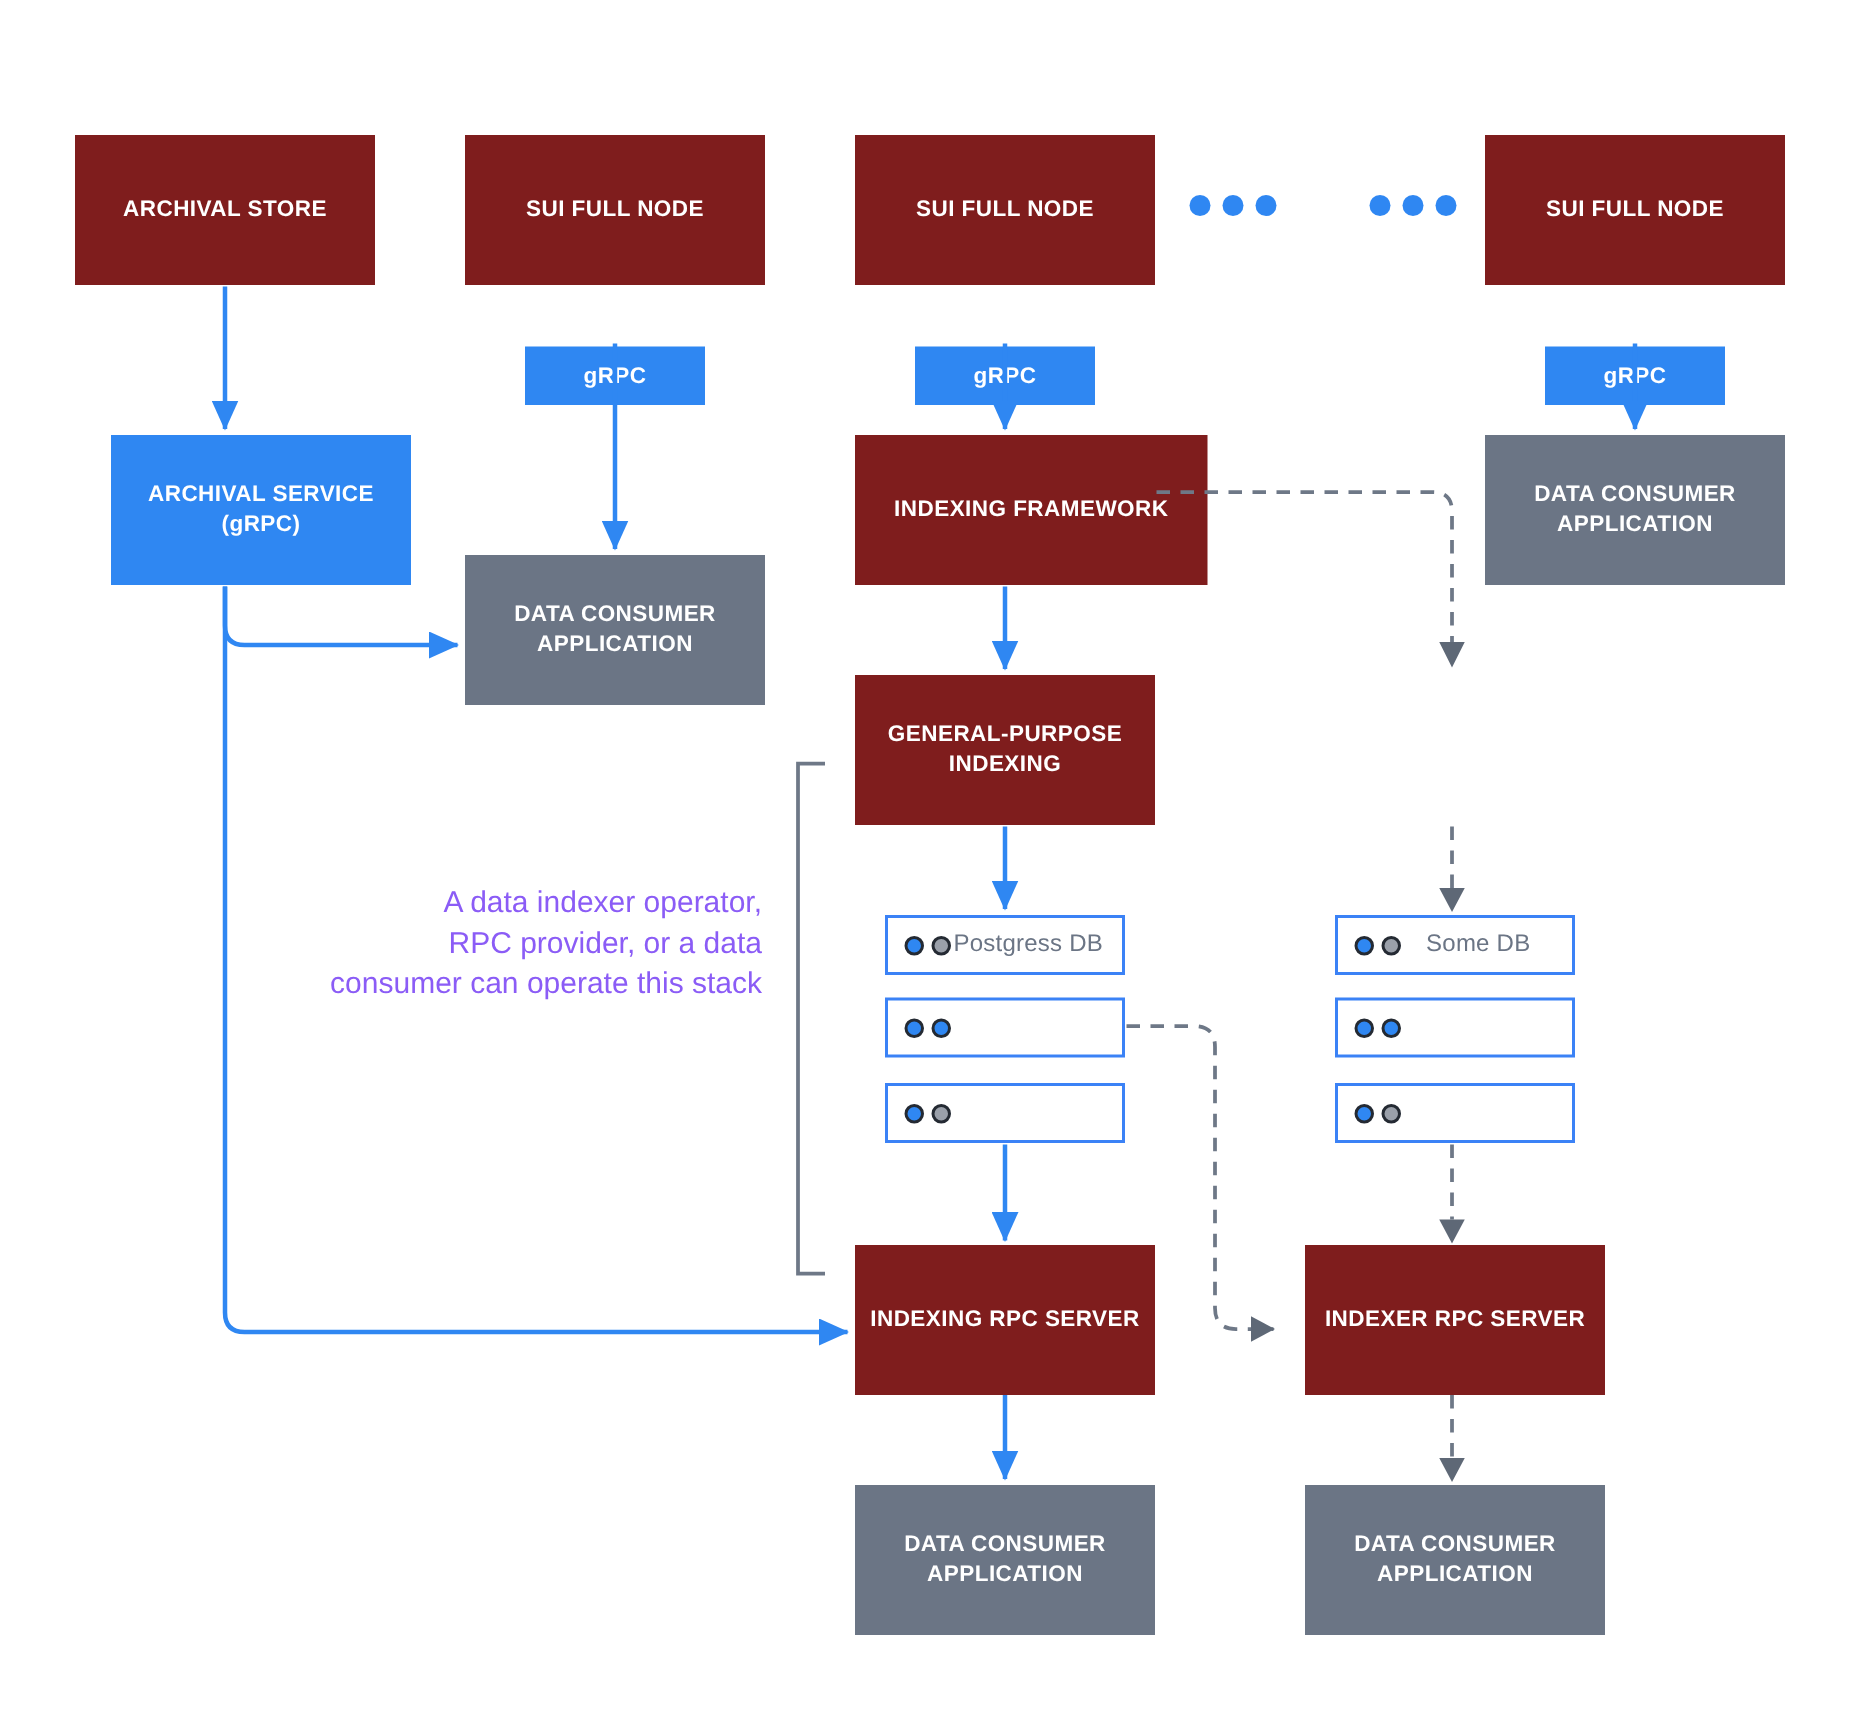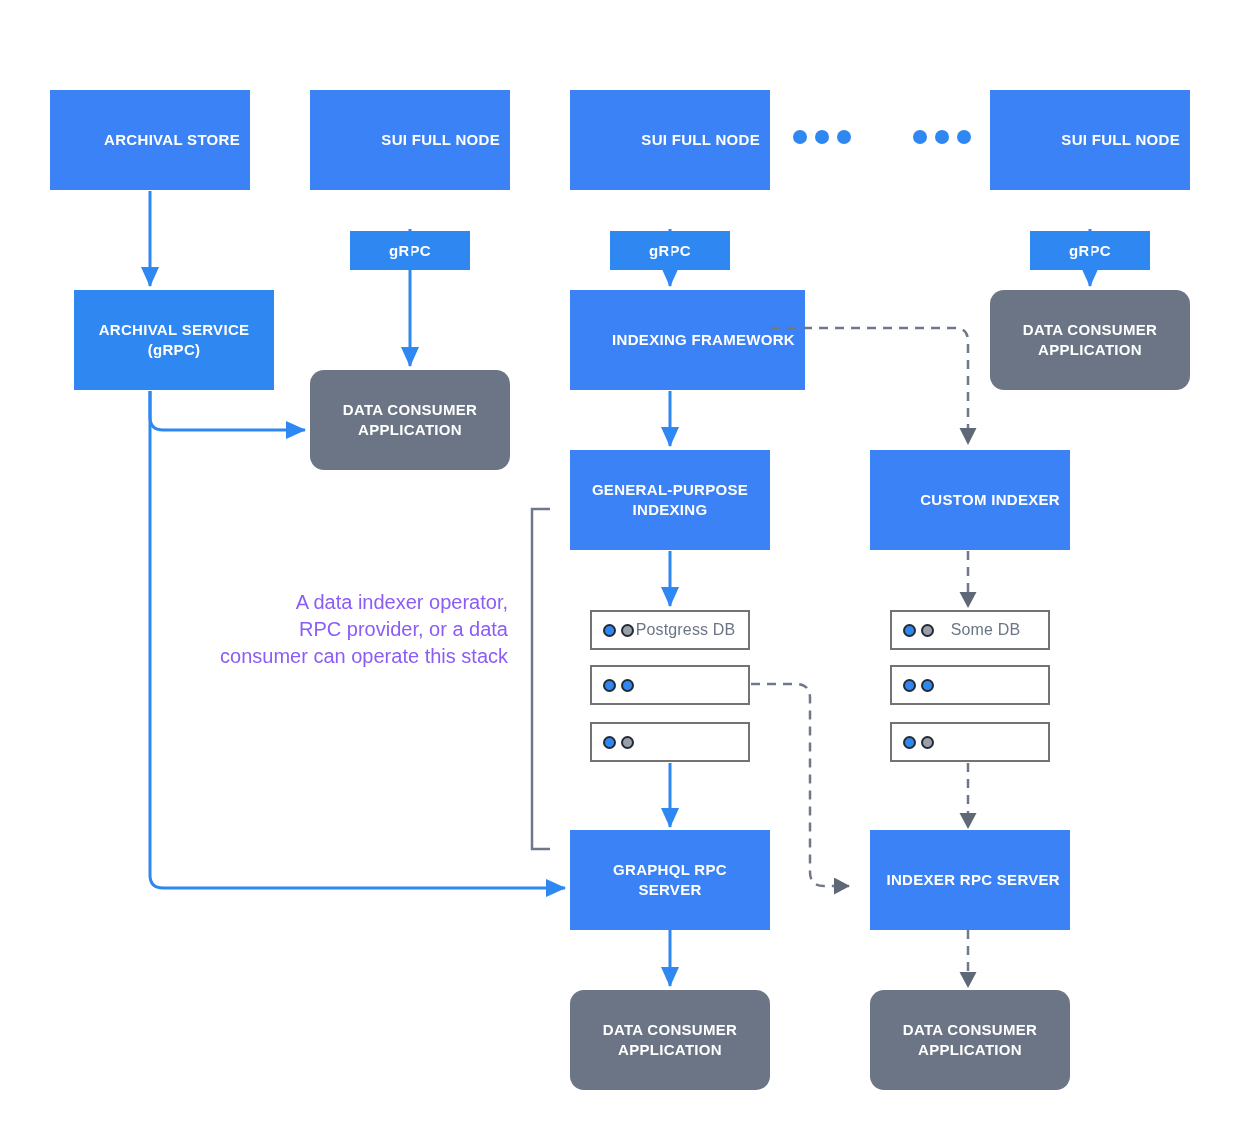--- a/index.html
+++ b/index.html
@@ -5,30 +5,30 @@
   html,body{margin:0;padding:0;background:#ffffff;}
   #canvas{
     position:relative;width:1240px;height:1140px;background:#ffffff;overflow:hidden;
     font-family:"Liberation Sans", sans-serif;
   }
   .node{
     position:absolute;display:flex;align-items:center;justify-content:center;
     text-align:center;box-sizing:border-box;padding:0 10px;
     font-size:15px;font-weight:600;letter-spacing:.02em;line-height:20px;color:#ffffff;
   }
-  .black{background:#3b82f6;justify-content:flex-end;}
+  .black{background:#7f1d1d;}
   .blue{background:#2f87f2;margin-left:24px;}
-  .grayb{background:#6b7585;border-radius:14px;}
+  .grayb{background:#6b7585;}
   .grpc{
     position:absolute;display:flex;align-items:center;justify-content:center;
     background:#2f87f2;color:#ffffff;font-size:15px;font-weight:600;letter-spacing:.02em;margin-top:41px;
   }
   .dbrow{
     position:absolute;display:flex;align-items:center;box-sizing:border-box;
-    width:160px;height:40px;background:#ffffff;border:2px solid #737373;padding:0 11px;
+    width:160px;height:40px;background:#ffffff;border:2px solid #3b82f6;padding:0 11px;
   }
   .dot{
     width:9px;height:9px;border-radius:50%;border:2.5px solid #242a33;flex:0 0 auto;
   }
   .dot + .dot{margin-left:5px;}
   .dot.bluefill{background:#2f87f2;}
   .dot.grayfill{background:#9aa0aa;}
   .dblabel{
     flex:1;text-align:center;font-size:16px;color:#6b7585;font-weight:400;letter-spacing:.01em;
   }
@@ -76,23 +76,20 @@
   <div class="node grayb" style="left:990px;top:290px;width:200px;height:100px">
     <span>DATA CONSUMER APPLICATION</span>
   </div>
   <div class="node grayb" style="left:310px;top:370px;width:200px;height:100px">
     <span>DATA CONSUMER APPLICATION</span>
   </div>
 
   <div class="node black" style="left:570px;top:450px;width:200px;height:100px">
     <span>GENERAL-PURPOSE INDEXING</span>
   </div>
-  <div class="node black" style="left:870px;top:450px;width:200px;height:100px">
-    <span>CUSTOM INDEXER</span>
-  </div>
 
   <div class="dbrow" style="left:590px;top:610px">
     <span class="dot bluefill"></span>
     <span class="dot grayfill"></span>
     <span class="dblabel">Postgress DB</span>
   </div>
   <div class="dbrow" style="left:590px;top:665px">
     <span class="dot bluefill"></span>
     <span class="dot bluefill"></span>
     <span class="dblabel"></span>
@@ -113,21 +110,21 @@
     <span class="dot bluefill"></span>
     <span class="dblabel"></span>
   </div>
   <div class="dbrow" style="left:890px;top:722px">
     <span class="dot bluefill"></span>
     <span class="dot grayfill"></span>
     <span class="dblabel"></span>
   </div>
 
   <div class="node black" style="left:570px;top:830px;width:200px;height:100px">
-    <span>GRAPHQL RPC SERVER</span>
+    <span>INDEXING RPC SERVER</span>
   </div>
   <div class="node black" style="left:870px;top:830px;width:200px;height:100px">
     <span>INDEXER RPC SERVER</span>
   </div>
 
   <div class="node grayb" style="left:570px;top:990px;width:200px;height:100px">
     <span>DATA CONSUMER APPLICATION</span>
   </div>
   <div class="node grayb" style="left:870px;top:990px;width:200px;height:100px">
     <span>DATA CONSUMER APPLICATION</span>

